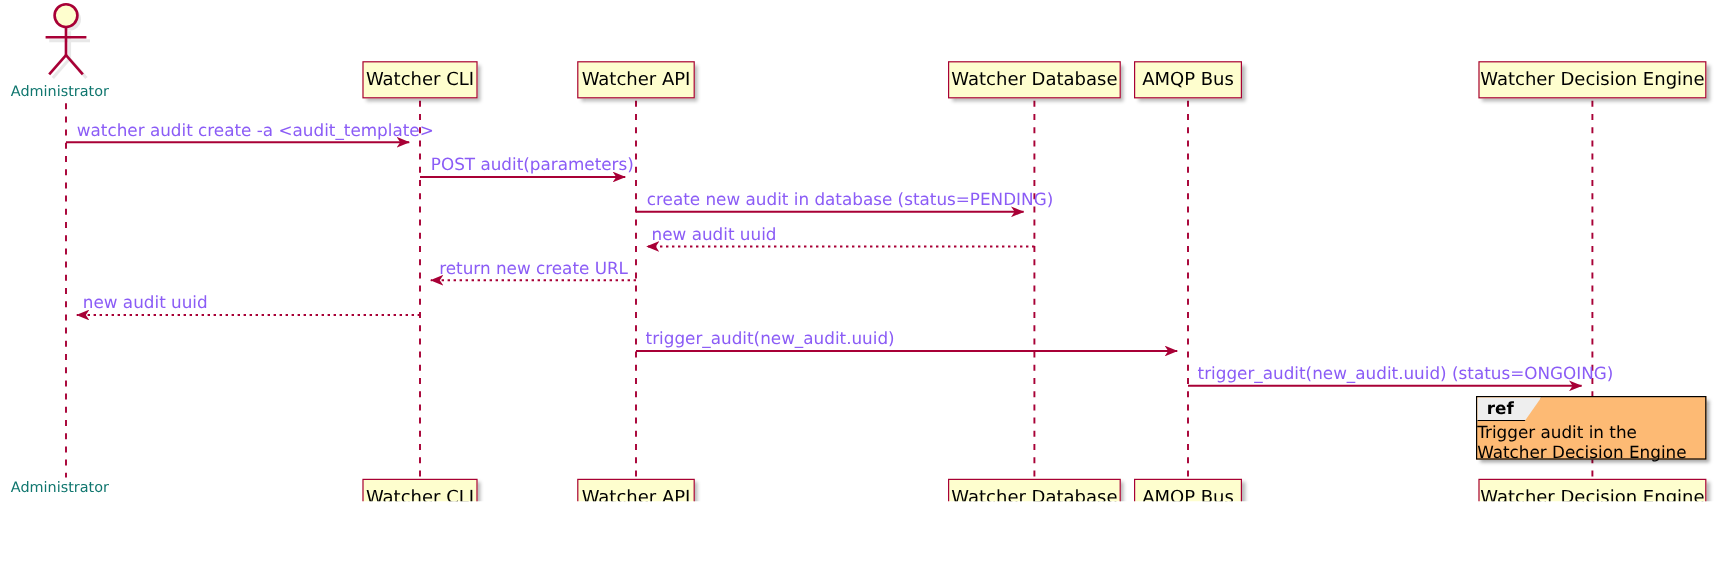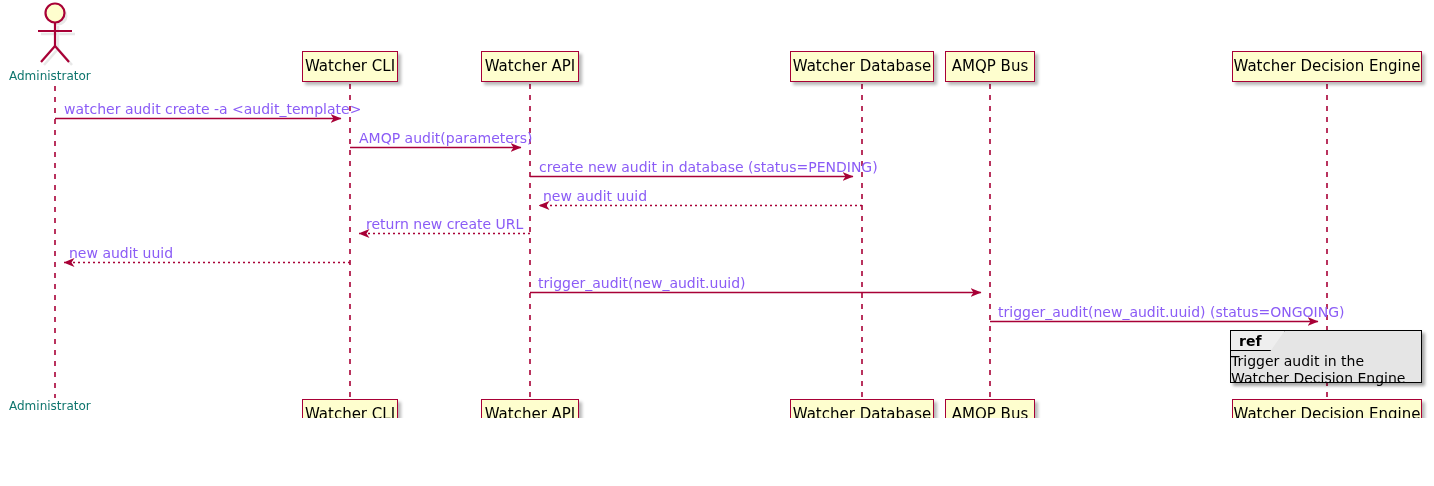--- a/index.html
+++ b/index.html
@@ -47,21 +47,21 @@
   .msg-label {
     position: absolute;
     font-size: 14px;
     color: #8b5cf6;
     white-space: nowrap;
     line-height: 1;
   }
   .ref-box {
     position: absolute;
     box-sizing: border-box;
-    background: #e5e5e5;
+    background: #fdba74;
     border: 1.5px solid #000000;
     box-shadow: 3px 3px 3px rgba(0,0,0,0.35);
   }
   .ref-tab {
     position: absolute;
     left: 0;
     top: 0;
     height: 20px;
     box-sizing: border-box;
     background: #EEEEEE;
@@ -198,21 +198,21 @@
 
   <div class="actor-label" style="left:9px; top:399px;">
     <span>Administrator</span>
   </div>
 
   <div class="msg-label" style="left:64px; top:102px;">
     <span>watcher audit create -a &lt;audit_template&gt;</span>
   </div>
 
   <div class="msg-label" style="left:359px; top:131px;">
-    <span>AMQP audit(parameters)</span>
+    <span>POST audit(parameters)</span>
   </div>
 
   <div class="msg-label" style="left:539px; top:160px;">
     <span>create new audit in database (status=PENDING)</span>
   </div>
 
   <div class="msg-label" style="left:543px; top:189px;">
     <span>new audit uuid</span>
   </div>
 

